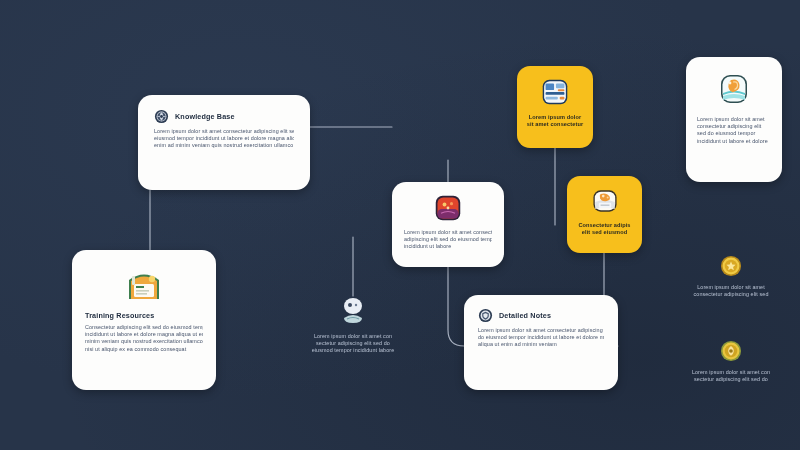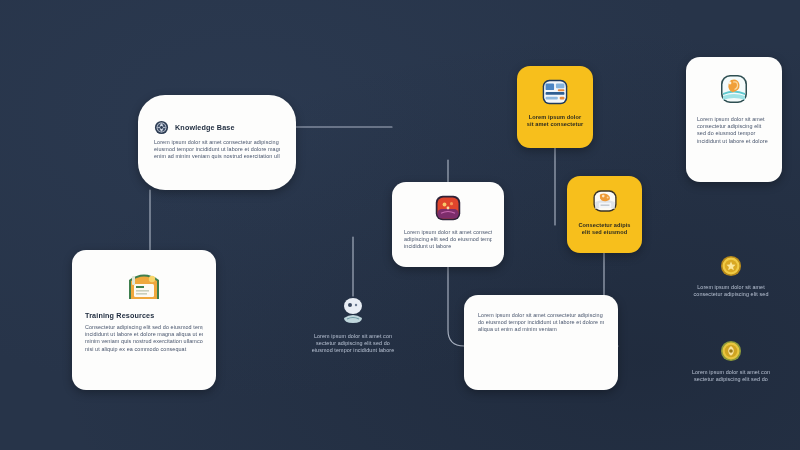--- a/index.html
+++ b/index.html
@@ -104,21 +104,21 @@
   }
 
   
   .ic {
     display: block;
     flex: 0 0 auto;
     filter: blur(0.25px);
   }
 
   
-  #node-knowledge      { left: 138px; top: 95px;  width: 158px; height: 95px; padding: 25px 16px; border-radius: 27px; }
+  #node-knowledge      { left: 138px; top: 95px;  width: 172px; height: 95px; padding: 14px 16px; }
   #node-resources      { left: 72px;  top: 250px; width: 144px; height: 140px; padding: 14px 13px; }
   #node-overview       { left: 392px; top: 182px; width: 112px; height: 85px;  padding: 12px 12px; }
   #node-details        { left: 464px; top: 295px; width: 154px; height: 95px;  padding: 13px 14px; }
   #node-highlights     { left: 686px; top: 57px;  width: 96px;  height: 125px; padding: 12px 11px; }
 
   #node-tag-primary    { left: 517px; top: 66px;  width: 76px;  height: 82px;  padding: 9px 8px; }
   #node-tag-secondary  { left: 567px; top: 176px; width: 75px;  height: 77px;  padding: 9px 8px; }
 
   #node-note-center    { left: 305px; top: 296px; width: 96px;  height: 80px; }
   #node-note-right-1   { left: 672px; top: 255px; width: 118px; height: 60px; }
@@ -213,20 +213,29 @@
       </svg>
     </div>
     <div class="body" style="margin-top:2px">
       <div class="tline">Lorem ipsum dolor sit amet consectetur</div>
       <div class="tline">adipiscing elit sed do eiusmod tempor</div>
       <div class="tline">incididunt ut labore</div>
     </div>
   </div>
 
   <div class="node card" id="node-details">
+    <div class="hdr">
+      <svg class="ic" width="15" height="15" viewBox="0 0 32 32">
+        <circle cx="16" cy="16" r="14" fill="#2b3b52"></circle>
+        <circle cx="16" cy="16" r="10.5" fill="#dfe4ec"></circle>
+        <path d="M16 8 L23 11 V17 Q23 22 16 25 Q9 22 9 17 V11 Z" fill="#45566f"></path>
+        <path d="M16 11 L20.5 12.8 V17 Q20.5 20 16 22 Q11.5 20 11.5 17 V12.8 Z" fill="#e3e8ef"></path>
+      </svg>
+      <div class="title">Detailed Notes</div>
+    </div>
     <div class="body">
       <div class="tline">Lorem ipsum dolor sit amet consectetur adipiscing elit sed</div>
       <div class="tline">do eiusmod tempor incididunt ut labore et dolore magna</div>
       <div class="tline">aliqua ut enim ad minim veniam</div>
     </div>
   </div>
 
   <div class="node card" id="node-highlights">
     <div class="note-icon-wrap">
       <svg class="ic" width="40" height="40" viewBox="0 0 40 40">

